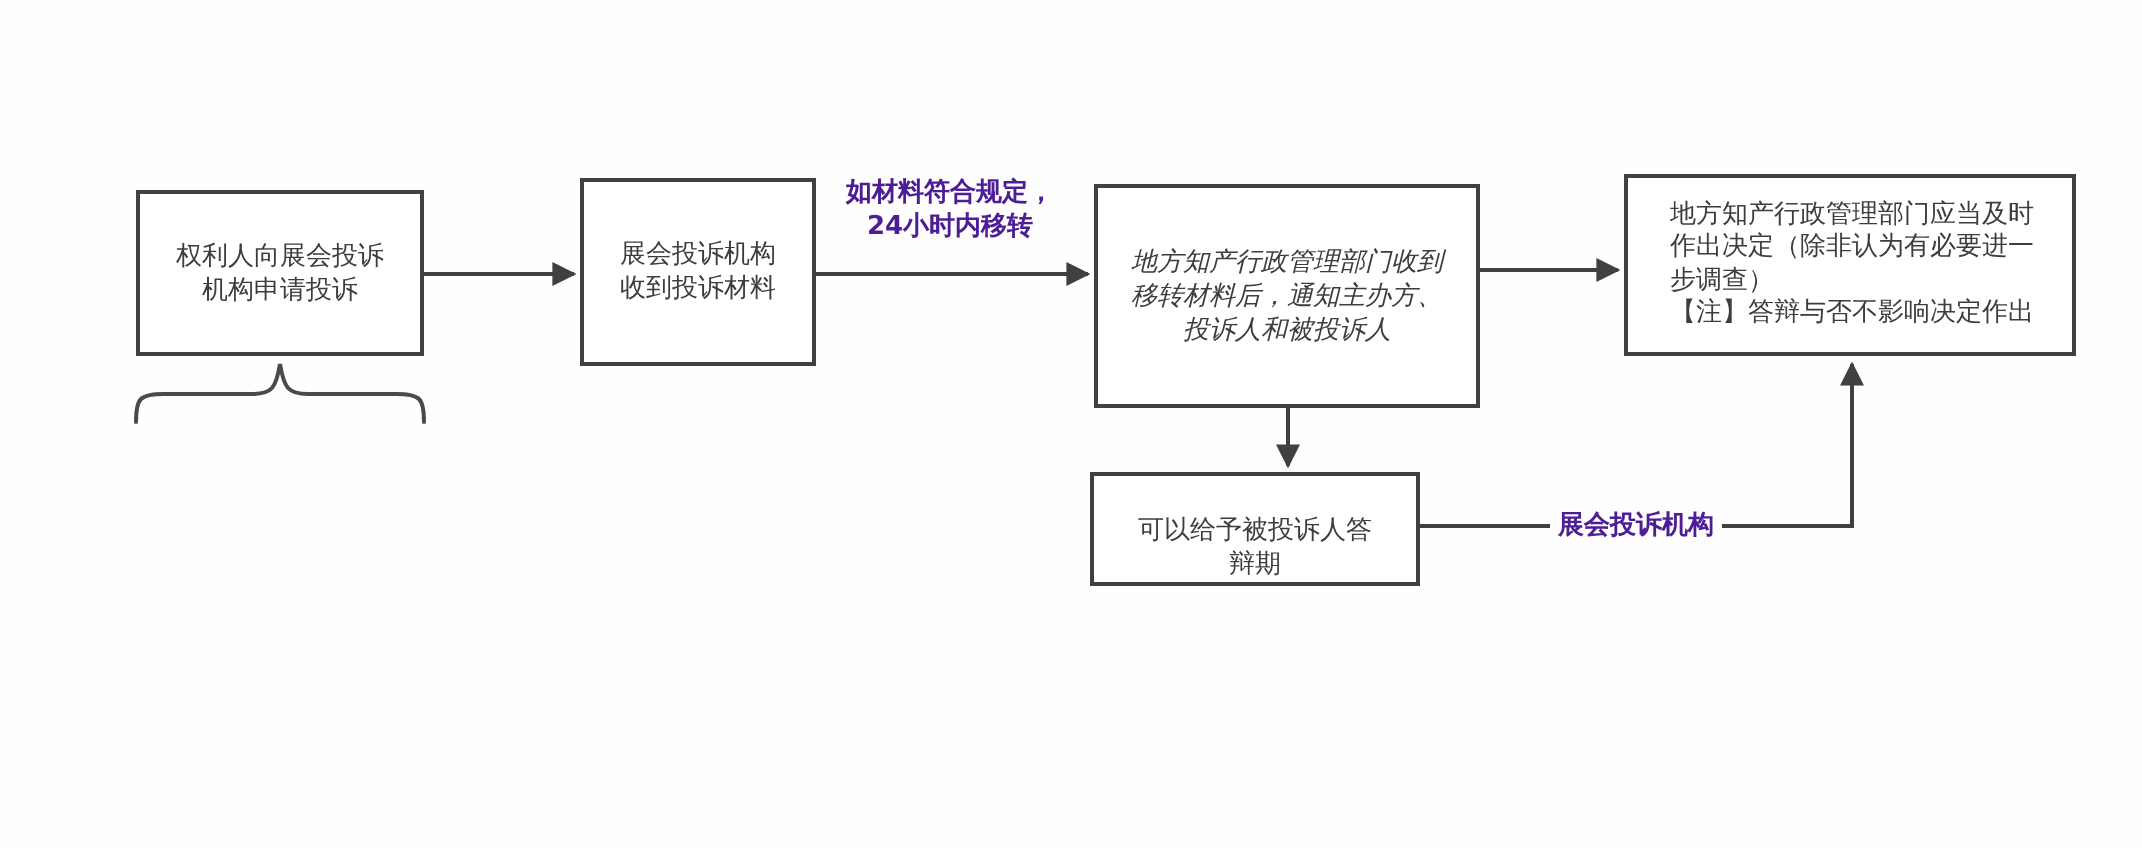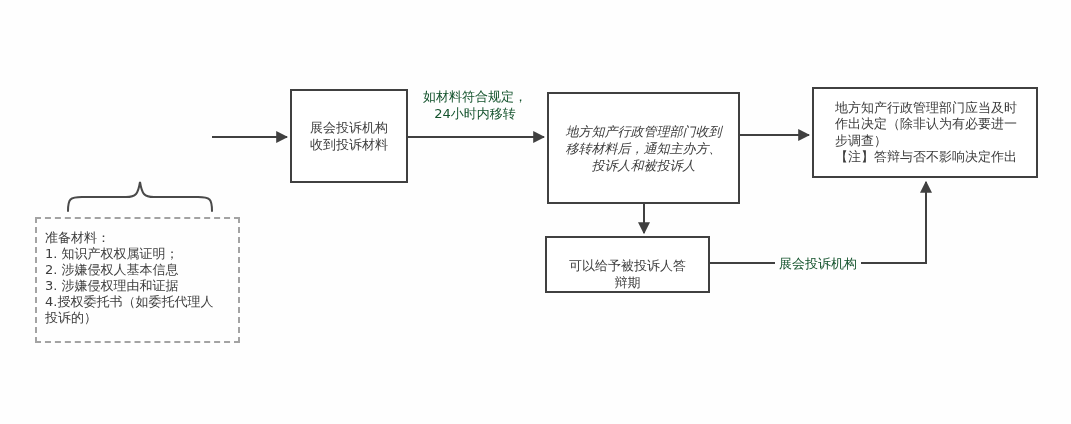--- a/index.html
+++ b/index.html
@@ -49,21 +49,22 @@
     background: #fefefe;
     padding: 11px 6px 0 8px;
     font-size: 13px;
     line-height: 16px;
   }
   .note-materials .txt { white-space: pre-line; text-align: left; }
   .edge-label {
     position: absolute;
     font-size: 13px;
     line-height: 17px;
-    color: #14532d;
+    color: #4c1d95;
+    font-weight: bold;
   }
   .label-transfer {
     left: 403px; top: 88px;
     width: 144px;
     text-align: center;
     white-space: pre-line;
   }
   .label-overdue {
     left: 818px; top: 263px;
     transform: translate(-50%, -50%);
@@ -85,20 +86,24 @@
     </defs>
     <line x1="212" y1="137" x2="287" y2="137" stroke="#404040" stroke-width="2" marker-end="url(#ah)"></line>
     <line x1="408" y1="137" x2="544" y2="137" stroke="#404040" stroke-width="2" marker-end="url(#ah)"></line>
     <line x1="740" y1="135" x2="809" y2="135" stroke="#404040" stroke-width="2" marker-end="url(#ah)"></line>
     <line x1="644" y1="180" x2="644" y2="233" stroke="#404040" stroke-width="2" marker-end="url(#ah)"></line>
     <path d="M 710 263 L 926 263 L 926 182" fill="none" stroke="#404040" stroke-width="2" marker-end="url(#ah)"></path>
     <path d="M 68 211 C 68 199 70 197 82 197 L 126 197 C 136 197 138 194 140 182
              C 142 194 144 197 154 197 L 198 197 C 210 197 212 199 212 211" fill="none" stroke="#4a4a4a" stroke-width="2" stroke-linecap="round"></path>
   </svg>
 
+  <div class="node node-apply">
+    <span class="txt">权利人向展会投诉
+机构申请投诉</span>
+  </div>
 
   <div class="node node-receive">
     <span class="txt">展会投诉机构
 收到投诉材料</span>
   </div>
 
   <div class="node node-notify">
     <span class="txt">地方知产行政管理部门收到
 移转材料后，通知主办方、
 投诉人和被投诉人</span>
@@ -109,27 +114,19 @@
 作出决定（除非认为有必要进一
 步调查）
 【注】答辩与否不影响决定作出</span>
   </div>
 
   <div class="node node-defense">
     <span class="txt">可以给予被投诉人答
 辩期</span>
   </div>
 
-  <div class="note-materials">
-    <span class="txt">准备材料：
-1. 知识产权权属证明；
-2. 涉嫌侵权人基本信息
-3. 涉嫌侵权理由和证据
-4.授权委托书（如委托代理人
-投诉的）</span>
-  </div>
 
   <div class="edge-label label-transfer">如材料符合规定，
 24小时内移转</div>
 
   <div class="edge-label label-overdue">展会投诉机构</div>
 
 </div>
 
 </body></html>

